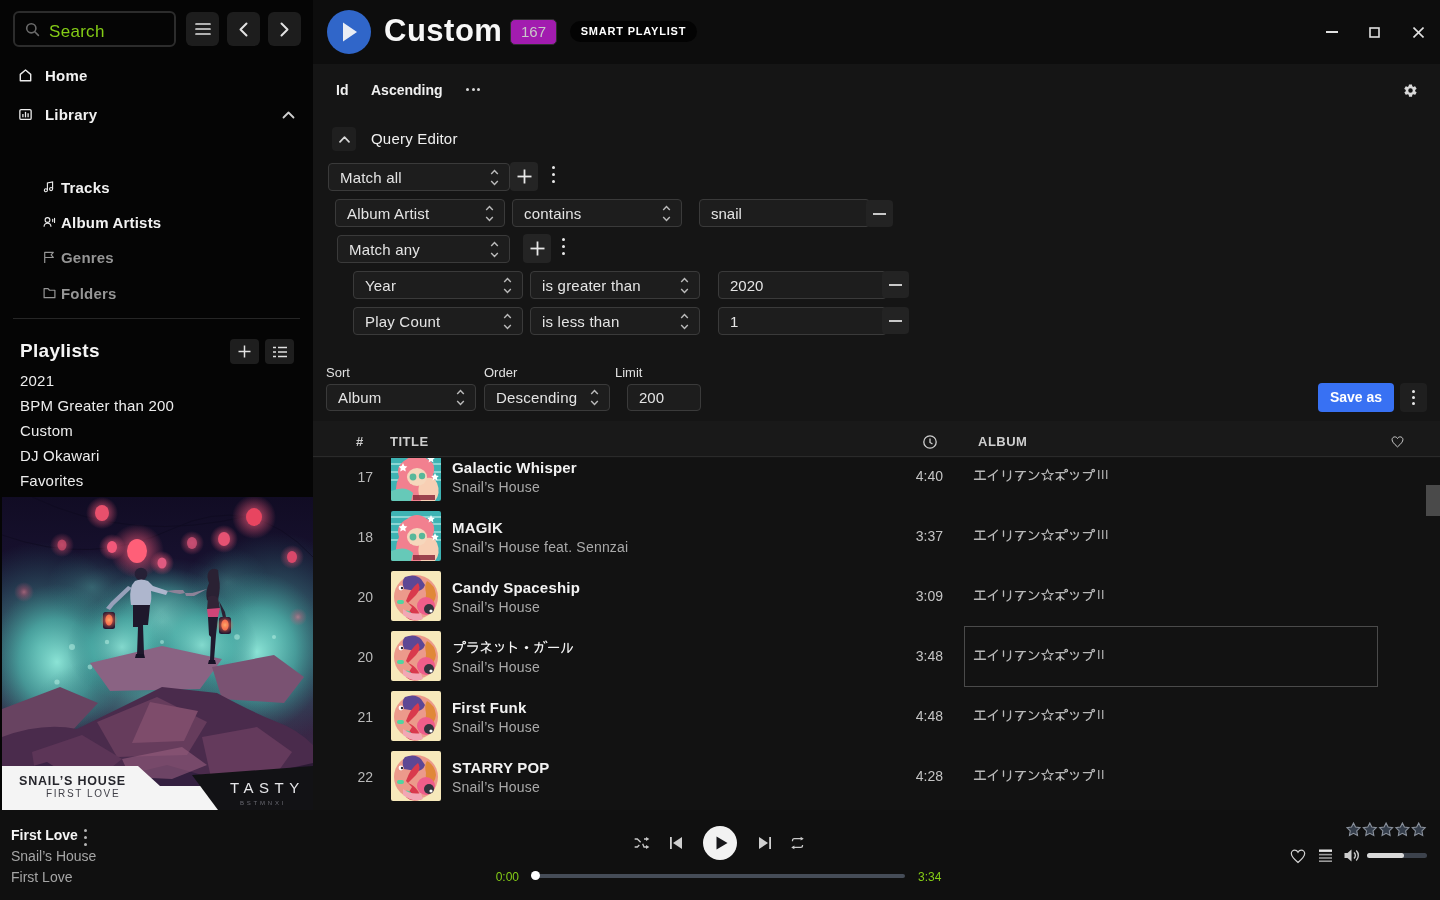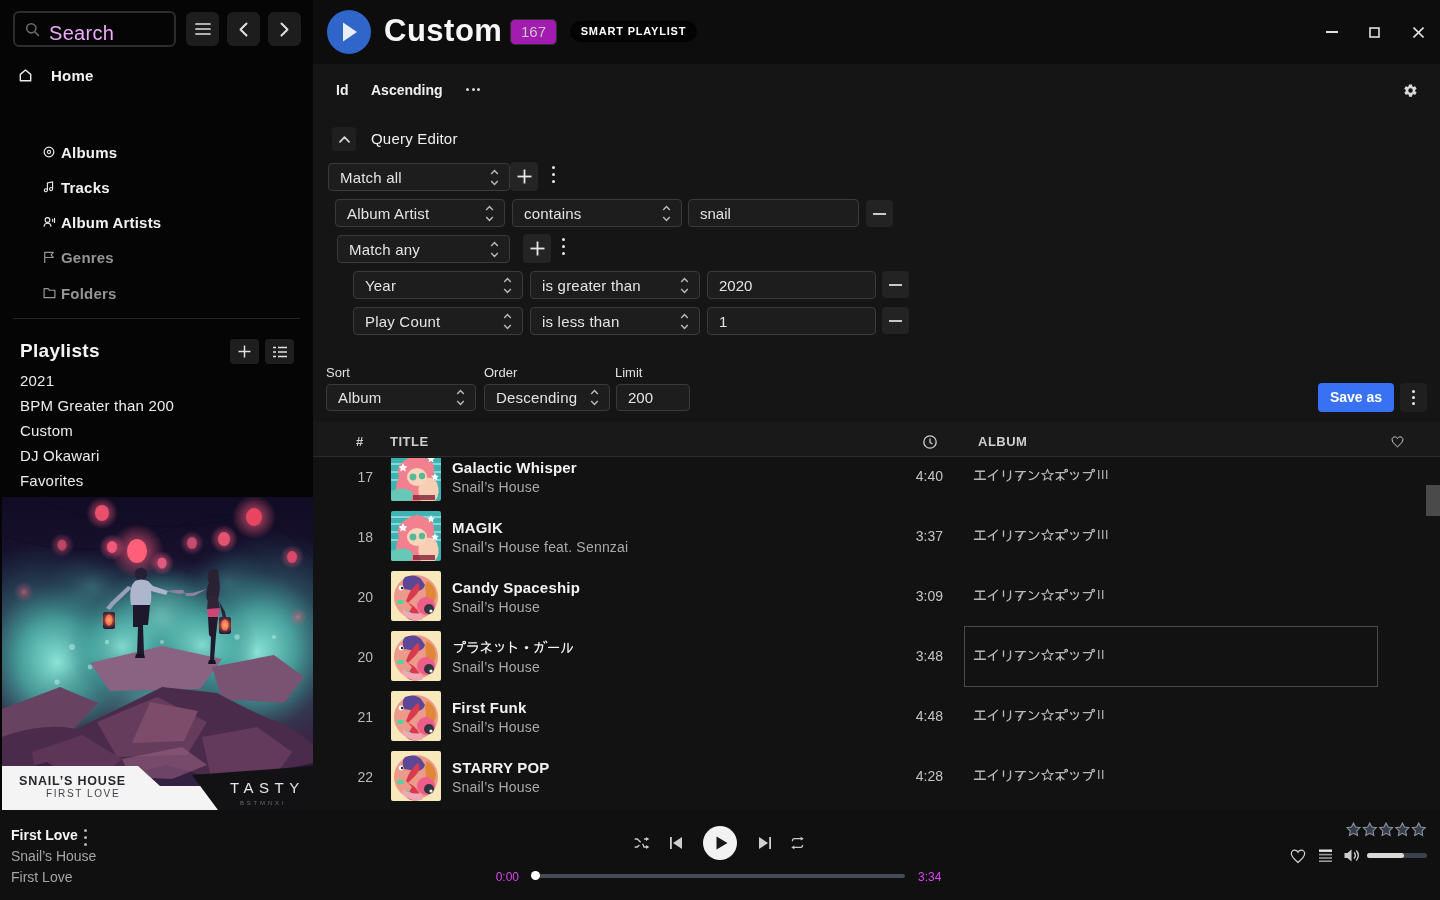--- a/index.html
+++ b/index.html
@@ -3,25 +3,25 @@
 <meta charset="utf-8">
 <style>
 * { margin:0; padding:0; box-sizing:border-box; }
 html,body { width:1440px; height:900px; overflow:hidden; background:#000; }
 body { font-family:"Liberation Sans", sans-serif; position:relative; color:#e8e8e8; }
 .abs { position:absolute; }
 
 
 #sidebar { position:absolute; left:0; top:0; width:313px; height:810px; background:#050505; }
 #searchbox { position:absolute; left:13px; top:11px; width:163px; height:36px; border:2px solid #2c2c2c; border-radius:6px; }
-#searchbox .ph { position:absolute; left:34px; top:9px; font-size:20px; color:#f0abfc; letter-spacing:.3px;}
+#searchbox .ph { position:absolute; left:34px; top:9px; font-size:17px; color:#84cc16; letter-spacing:.3px;}
 .topbtn { position:absolute; top:12px; width:33px; height:34px; background:#1d1d1d; border-radius:6px; display:flex; align-items:center; justify-content:center; }
 .navrow { position:absolute; left:0; width:313px; height:30px; display:flex; align-items:center; }
 .navrow .ic { width:13px; margin-left:19px; display:flex; }
-.navrow .t { margin-left:19px; font-size:15px; font-weight:bold; color:#f2f2f2; letter-spacing:.2px;}
+.navrow .t { margin-left:13px; font-size:15px; font-weight:bold; color:#f2f2f2; letter-spacing:.2px;}
 .subrow .ic { margin-left:43px; }
 .subrow .t { margin-left:5px; }
 .dim .t { color:#969696; }
 .dim svg { stroke:#969696 !important; }
 #divider { position:absolute; left:13px; top:318px; width:287px; height:1px; background:#262626; }
 #pl-title { position:absolute; left:20px; top:340px; font-size:19px; font-weight:bold; color:#f5f5f5; letter-spacing:.3px;}
 .plbtn { position:absolute; top:339px; width:29px; height:25px; background:#1e1e1e; border-radius:4px; display:flex; align-items:center; justify-content:center;}
 .plitem { position:absolute; left:20px; font-size:15px; color:#ededed; letter-spacing:.2px;}
 
 
@@ -39,21 +39,21 @@
 #tb-asc { position:absolute; left:58px; top:82px; font-size:14px; font-weight:bold; color:#f0f0f0;}
 #tb-dots { position:absolute; left:153px; top:88px; width:14px; display:flex; justify-content:space-between;}
 #tb-dots i { width:3px; height:3px; border-radius:50%; background:#d9d9d9; }
 .kat { display:block; }
 
 
 .qbtn { position:absolute; width:24px; height:24px; background:#1f1f1f; border-radius:4px; display:flex; align-items:center; justify-content:center;}
 #qe-label { position:absolute; left:58px; top:130px; font-size:15px; color:#f0f0f0; letter-spacing:.2px;}
 .sel { position:absolute; height:28px; background:#1d1d1d; border:1px solid #3a3a3a; border-radius:4px; font-size:15px; color:#e4e4e4; display:flex; align-items:center; padding-left:11px; letter-spacing:.2px;}
 .sel .ud { position:absolute; right:10px; top:4px; }
-.inp { position:absolute; height:28px; background:#1d1d1d; border:1px solid #3a3a3a; border-radius:4px; font-size:15px; color:#e4e4e4; display:flex; align-items:center; padding-left:11px;}
+.inp { position:absolute; height:28px; background:#1d1d1d; border:1px solid #3a3a3a; border-radius:4px; font-size:15px; color:#e4e4e4; display:flex; align-items:center; padding-left:11px;margin-left:11px;}
 .plusbtn { position:absolute; width:28px; height:29px; background:#242424; border-radius:4px; display:flex; align-items:center; justify-content:center;}
 .vdots { position:absolute; width:3px; }
 .vdots i { display:block; width:3px; height:3px; border-radius:50%; background:#e8e8e8; margin-bottom:4px;}
 .minusbtn { position:absolute; width:27px; height:27px; background:#232323; border-radius:4px; display:flex; align-items:center; justify-content:center;}
 .minusbtn b { width:13px; height:2px; background:#c9c9c9; }
 
 
 .slabel { position:absolute; font-size:13px; color:#e0e0e0; }
 #saveas { position:absolute; left:1005px; top:383px; width:76px; height:29px; background:#3871f3; border-radius:4px; color:#fff; font-size:14px; font-weight:bold; text-align:center; line-height:29px;}
 
@@ -70,21 +70,21 @@
 .row .alb { position:absolute; left:660px; top:22px; font-size:14px; color:#b9b9b9;}
 #focuscell { position:absolute; left:651px; top:626px; width:414px; height:61px; border:1px solid #4a4a4a; }
 #scrollbar { position:absolute; left:1426px; top:485px; width:14px; height:31px; background:#4a4a4a; }
 
 
 #pbar { position:absolute; left:0; top:810px; width:1440px; height:90px; background:#101010; }
 #pb-t1 { position:absolute; left:11px; top:17px; font-size:14px; font-weight:bold; color:#f5f5f5;}
 #pb-t2 { position:absolute; left:11px; top:38px; font-size:14px; color:#a5a5a5;}
 #pb-t3 { position:absolute; left:11px; top:59px; font-size:14px; color:#a5a5a5;}
 #pb-play { position:absolute; left:703px; top:16px; width:34px; height:34px; border-radius:50%; background:#f2f2f2;}
-.ptime { position:absolute; top:60px; font-size:12px; color:#d946ef; }
+.ptime { position:absolute; top:60px; font-size:12px; color:#84cc16; }
 #ptrack { position:absolute; left:534px; top:64px; width:371px; height:4px; border-radius:2px; background:#454c57;}
 #pdot { position:absolute; left:531px; top:61px; width:9px; height:9px; border-radius:50%; background:#fff;}
 #vol { position:absolute; left:1367px; top:43px; width:60px; height:5px; border-radius:3px; background:#3c424c;}
 #volf { position:absolute; left:1367px; top:43px; width:37px; height:5px; border-radius:3px; background:#d9d9d9;}
 </style>
 </head>
 <body>
 
 <div id="sidebar">
   <div id="searchbox">
@@ -115,28 +115,33 @@
   </div>
 
   <div class="navrow" style="top:60px">
     <span class="ic">
         <svg width="13" height="13" viewBox="0 0 15 15">
           <path d="M1.5 6.2 L7.5 1.2 L13.5 6.2 V13.5 H1.5 Z" fill="none" stroke="#ededed" stroke-width="1.6" stroke-linejoin="round"></path>
         </svg>
       </span>
     <span class="t">Home</span>
   </div>
-  <div class="navrow subrow" style="top:137px">
+  <div class="navrow" style="top:99px">
     <span class="ic">
-        <svg width="12" height="12" viewBox="0 0 15 15">
-          <circle cx="7.5" cy="7.5" r="6" fill="none" stroke="#ededed" stroke-width="1.5"></circle>
-          <circle cx="7.5" cy="7.5" r="2" fill="none" stroke="#ededed" stroke-width="1.4"></circle>
+        <svg width="13" height="13" viewBox="0 0 15 15">
+          <rect x="1" y="1.8" width="13" height="11.4" rx="1.5" fill="none" stroke="#ededed" stroke-width="1.5"></rect>
+          <line x1="4.5" y1="10.8" x2="4.5" y2="7" stroke="#ededed" stroke-width="1.5"></line>
+          <line x1="7.5" y1="10.8" x2="7.5" y2="4.5" stroke="#ededed" stroke-width="1.5"></line>
+          <line x1="10.5" y1="10.8" x2="10.5" y2="6" stroke="#ededed" stroke-width="1.5"></line>
         </svg>
       </span>
-    <span class="t">Albums</span>
+    <span class="t">Library</span>
+    <svg class="abs" style="left:282px;top:12px" width="13" height="8" viewBox="0 0 13 8">
+        <polyline points="1.5,6.5 6.5,1.5 11.5,6.5" fill="none" stroke="#cfcfcf" stroke-width="1.8" stroke-linecap="round" stroke-linejoin="round"></polyline>
+      </svg>
   </div>
   <div class="navrow subrow" style="top:172px">
     <span class="ic">
         <svg width="12" height="12" viewBox="0 0 15 15">
           <path d="M5.5 11.5 V2.5 L12 1.2 V10" fill="none" stroke="#ededed" stroke-width="1.4"></path>
           <circle cx="3.6" cy="11.6" r="1.9" fill="none" stroke="#ededed" stroke-width="1.4"></circle>
           <circle cx="10.1" cy="10.1" r="1.9" fill="none" stroke="#ededed" stroke-width="1.4"></circle>
         </svg>
       </span>
     <span class="t">Tracks</span>

